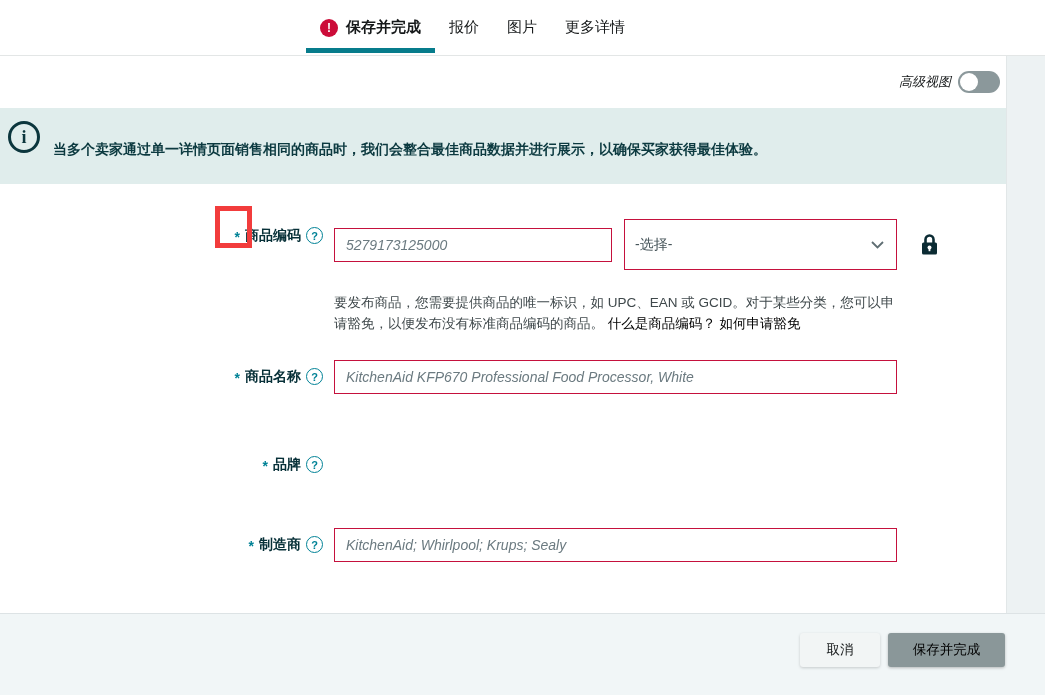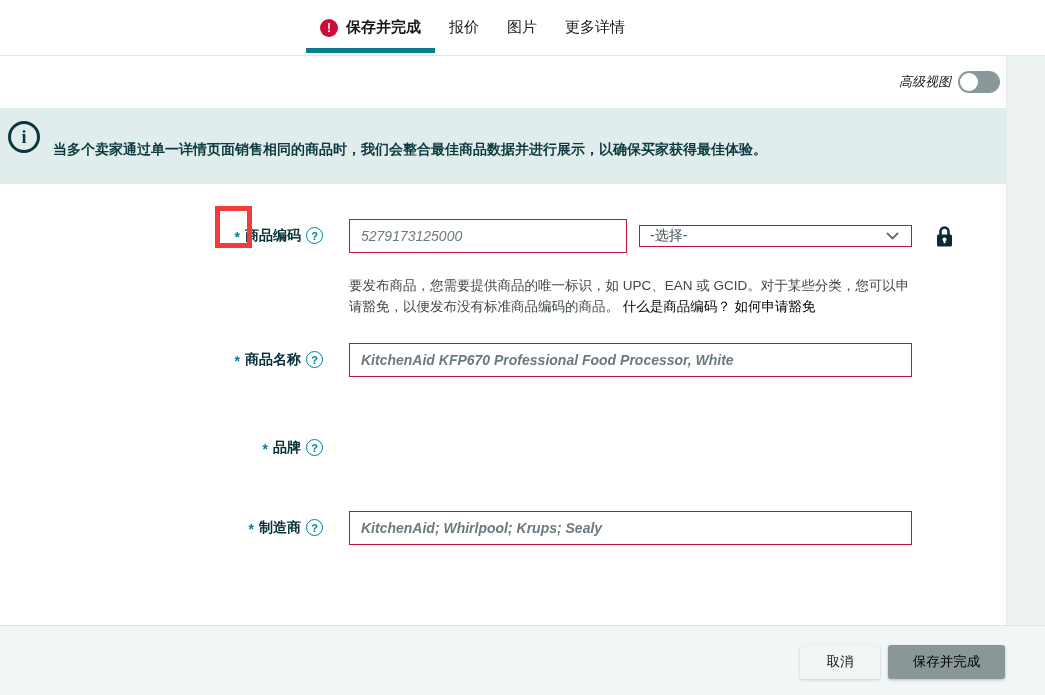--- a/index.html
+++ b/index.html
@@ -47,38 +47,38 @@
   
   .form { padding-top:35px; flex:1 1 auto; }
   .form-row { display:flex; align-items:flex-start; }
   .label-col { width:323px; display:flex; justify-content:flex-end; align-items:flex-start;
                padding-top:8px; gap:5px; font-size:14px; font-weight:700; color:#073038;
                flex:0 0 auto; }
   .req { color:#008296; font-weight:700; font-size:14px; padding-top:2px; }
   .qicon { width:17px; height:17px; border:1.5px solid #008296; border-radius:50%;
            color:#008296; font-size:11px; font-weight:700; display:flex; align-items:center;
            justify-content:center; margin-top:0; cursor:pointer; flex:0 0 auto; }
-  .fields-col { margin-left:26px; }
+  .fields-col { margin-left:11px; }
   .field-line { display:flex; align-items:center; }
   .txt { height:34px; border:1.5px solid #c5113d; background:#fff; font-style:italic;
          color:#6b7a80; font-size:14px; padding:0 11px; outline:none;
          font-family:"Liberation Sans","DejaVu Sans",sans-serif; }
   .w-pid { width:278px; }
-  .w-full { width:563px;font-weight:bold; }
-  .select-box { width:273px; height:22px; border:1.5px solid #c5113d; background:#fff;
+  .w-full { width:563px; }
+  .select-box { width:273px; height:51px; border:1.5px solid #c5113d; background:#fff;
          margin-left:12px; display:flex; align-items:center; justify-content:space-between;
          padding:0 12px 0 10px; font-size:14px; color:#47555a; cursor:pointer; }
   .lock { margin-left:24px; flex:0 0 auto; display:flex; }
   .help { margin-top:23px; width:572px; font-size:13.5px; color:#3f484b; line-height:20.5px; }
   .help a { color:#000000; text-decoration:none; cursor:pointer; }
   .mb-row1 { margin-bottom:26px; }
   .mb-row  { margin-bottom:54px; }
 
   
-  .footer { height:70px; background:#f1f6f7; border-top:1px solid #dde3e5;
+  .footer { height:82px; background:#f1f6f7; border-top:1px solid #dde3e5;
             display:flex; justify-content:flex-end; align-items:flex-start;
             padding:19px 40px 0 0; gap:8px; flex:0 0 auto; }
   .btn { height:34px; border:none; border-radius:3px; font-size:13.5px; cursor:pointer;
          font-family:"Liberation Sans","DejaVu Sans",sans-serif; }
   .btn-cancel { width:80px; background:#f2f5f5; color:#16191a;
          box-shadow:0 1px 3px rgba(0,0,0,.18); }
   .btn-save { width:117px; background:#8a9799; color:#000000;
          box-shadow:0 1px 3px rgba(0,0,0,.25); }
 
   

